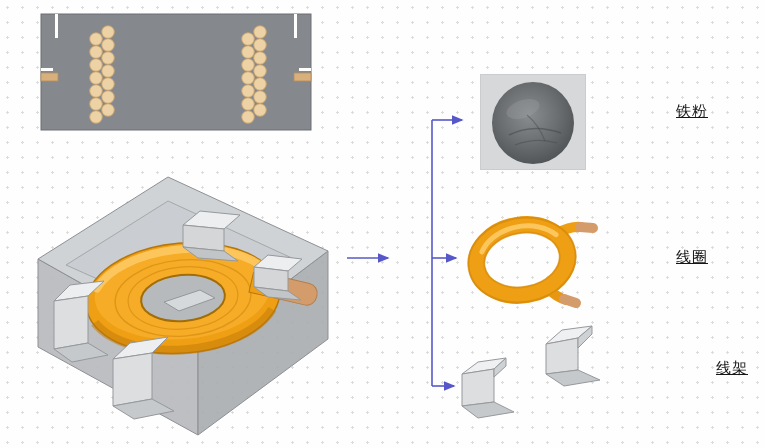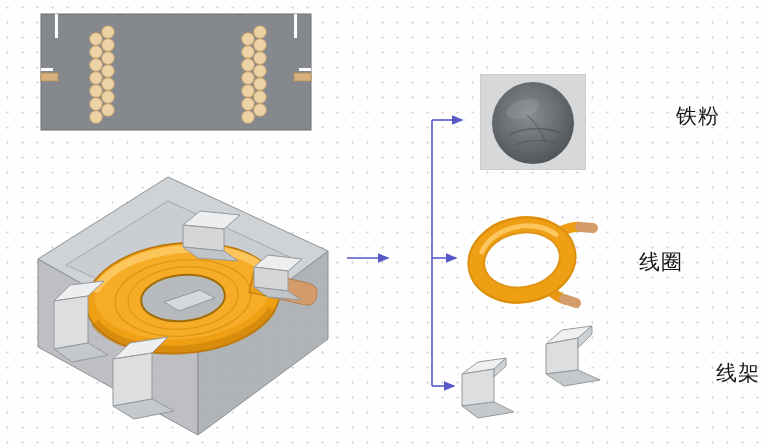--- a/index.html
+++ b/index.html
@@ -13,24 +13,25 @@
     width: 765px;
     height: 448px;
     overflow: hidden;
     background-color: #fefefe;
     background-image: radial-gradient(circle, #dcdcdc 1px, rgba(0,0,0,0) 1.3px);
     background-size: 15px 15px;
   }
   .abs { position: absolute; }
   .label {
     position: absolute;
-    font-size: 21px;
+    font-size: 15px;
     color: #161616;
     letter-spacing: 1px;
     white-space: nowrap;
+    text-decoration: underline;
   }
   .photo-frame {
     position: absolute;
     background: #d7d8d9;
     border: 1px solid #cbcccd;
     box-sizing: border-box;
   }
   svg { display: block; }
 </style>
 </head>
@@ -185,16 +186,16 @@
     </g>
     <g stroke="#96999c" stroke-width="1" stroke-linejoin="round">
       <polygon points="98,22 114,8 144,4 130,16" fill="#eff0f1"></polygon>
       <polygon points="98,22 130,16 130,48 98,52" fill="#dcdee0"></polygon>
       <polygon points="98,52 130,48 152,58 116,64" fill="#c6c9cb"></polygon>
       <polygon points="130,16 144,4 144,12 130,26" fill="#cfd2d4"></polygon>
     </g>
   </svg>
 
   <div class="label" style="left:676px; top:102px;">铁粉</div>
-  <div class="label" style="left:639px; top:248px;">线圈</div>
+  <div class="label" style="left:676px; top:248px;">线圈</div>
   <div class="label" style="left:716px; top:359px;">线架</div>
 
 </div>
 
 </body></html>

